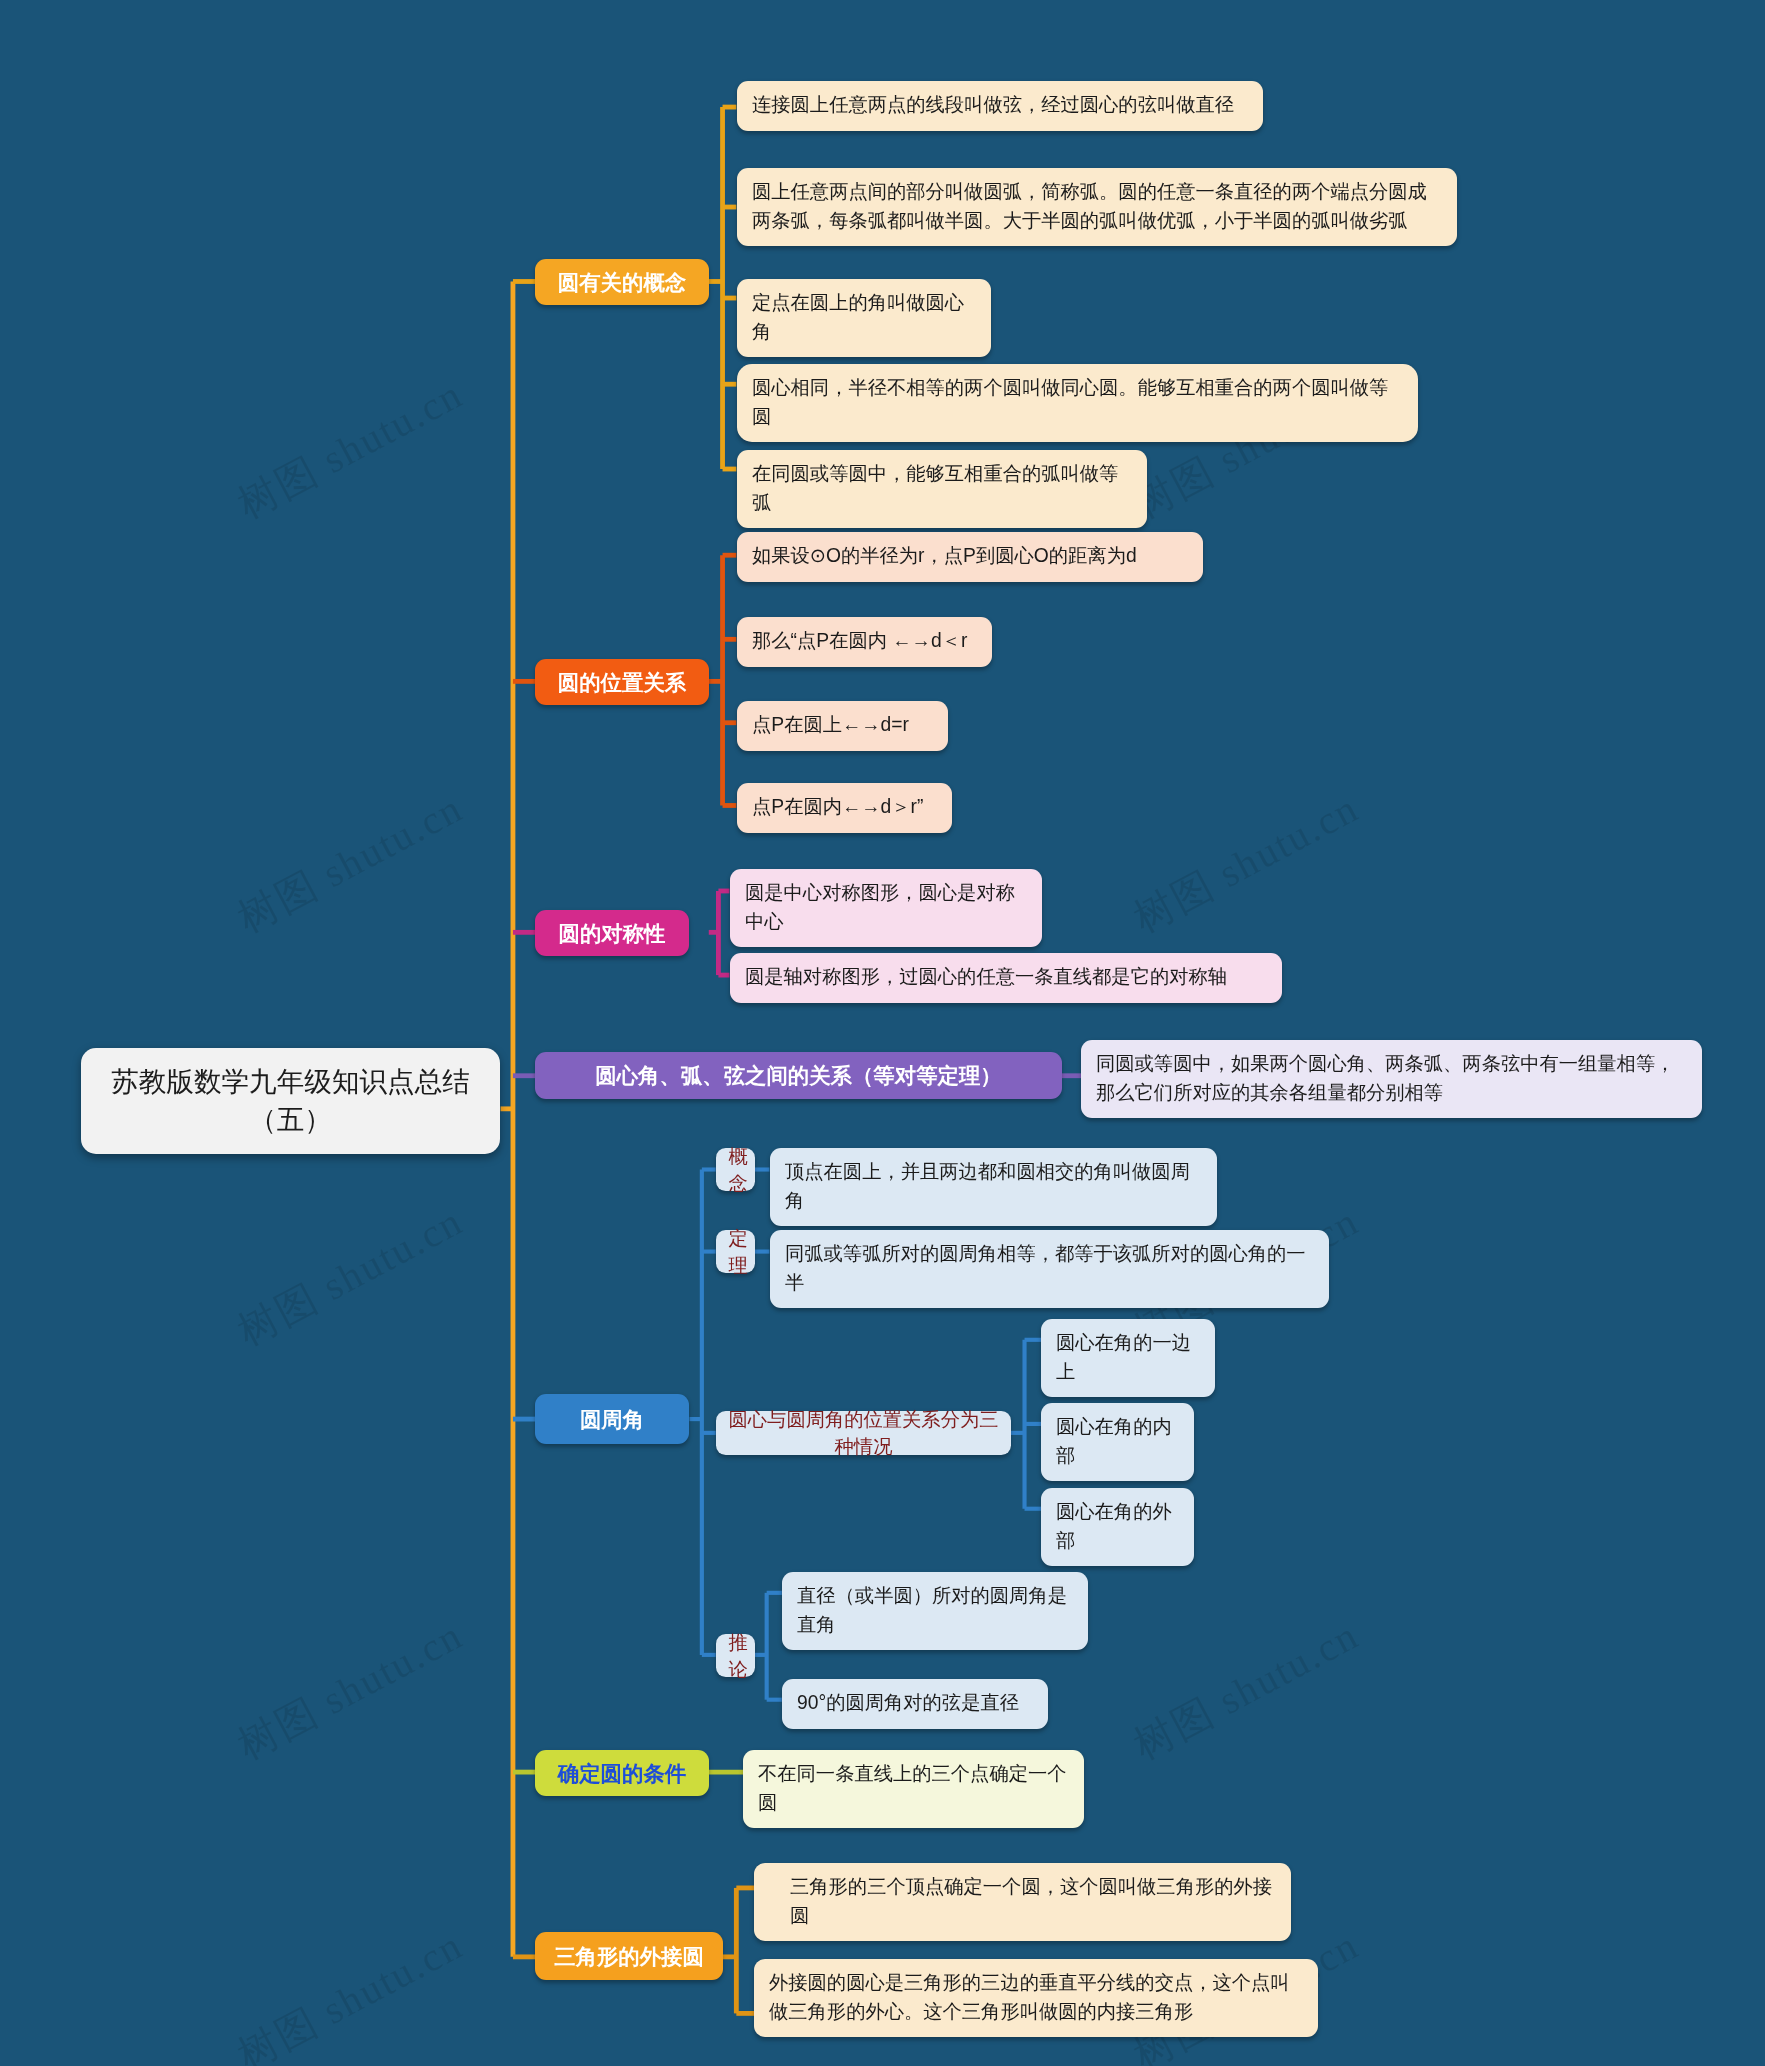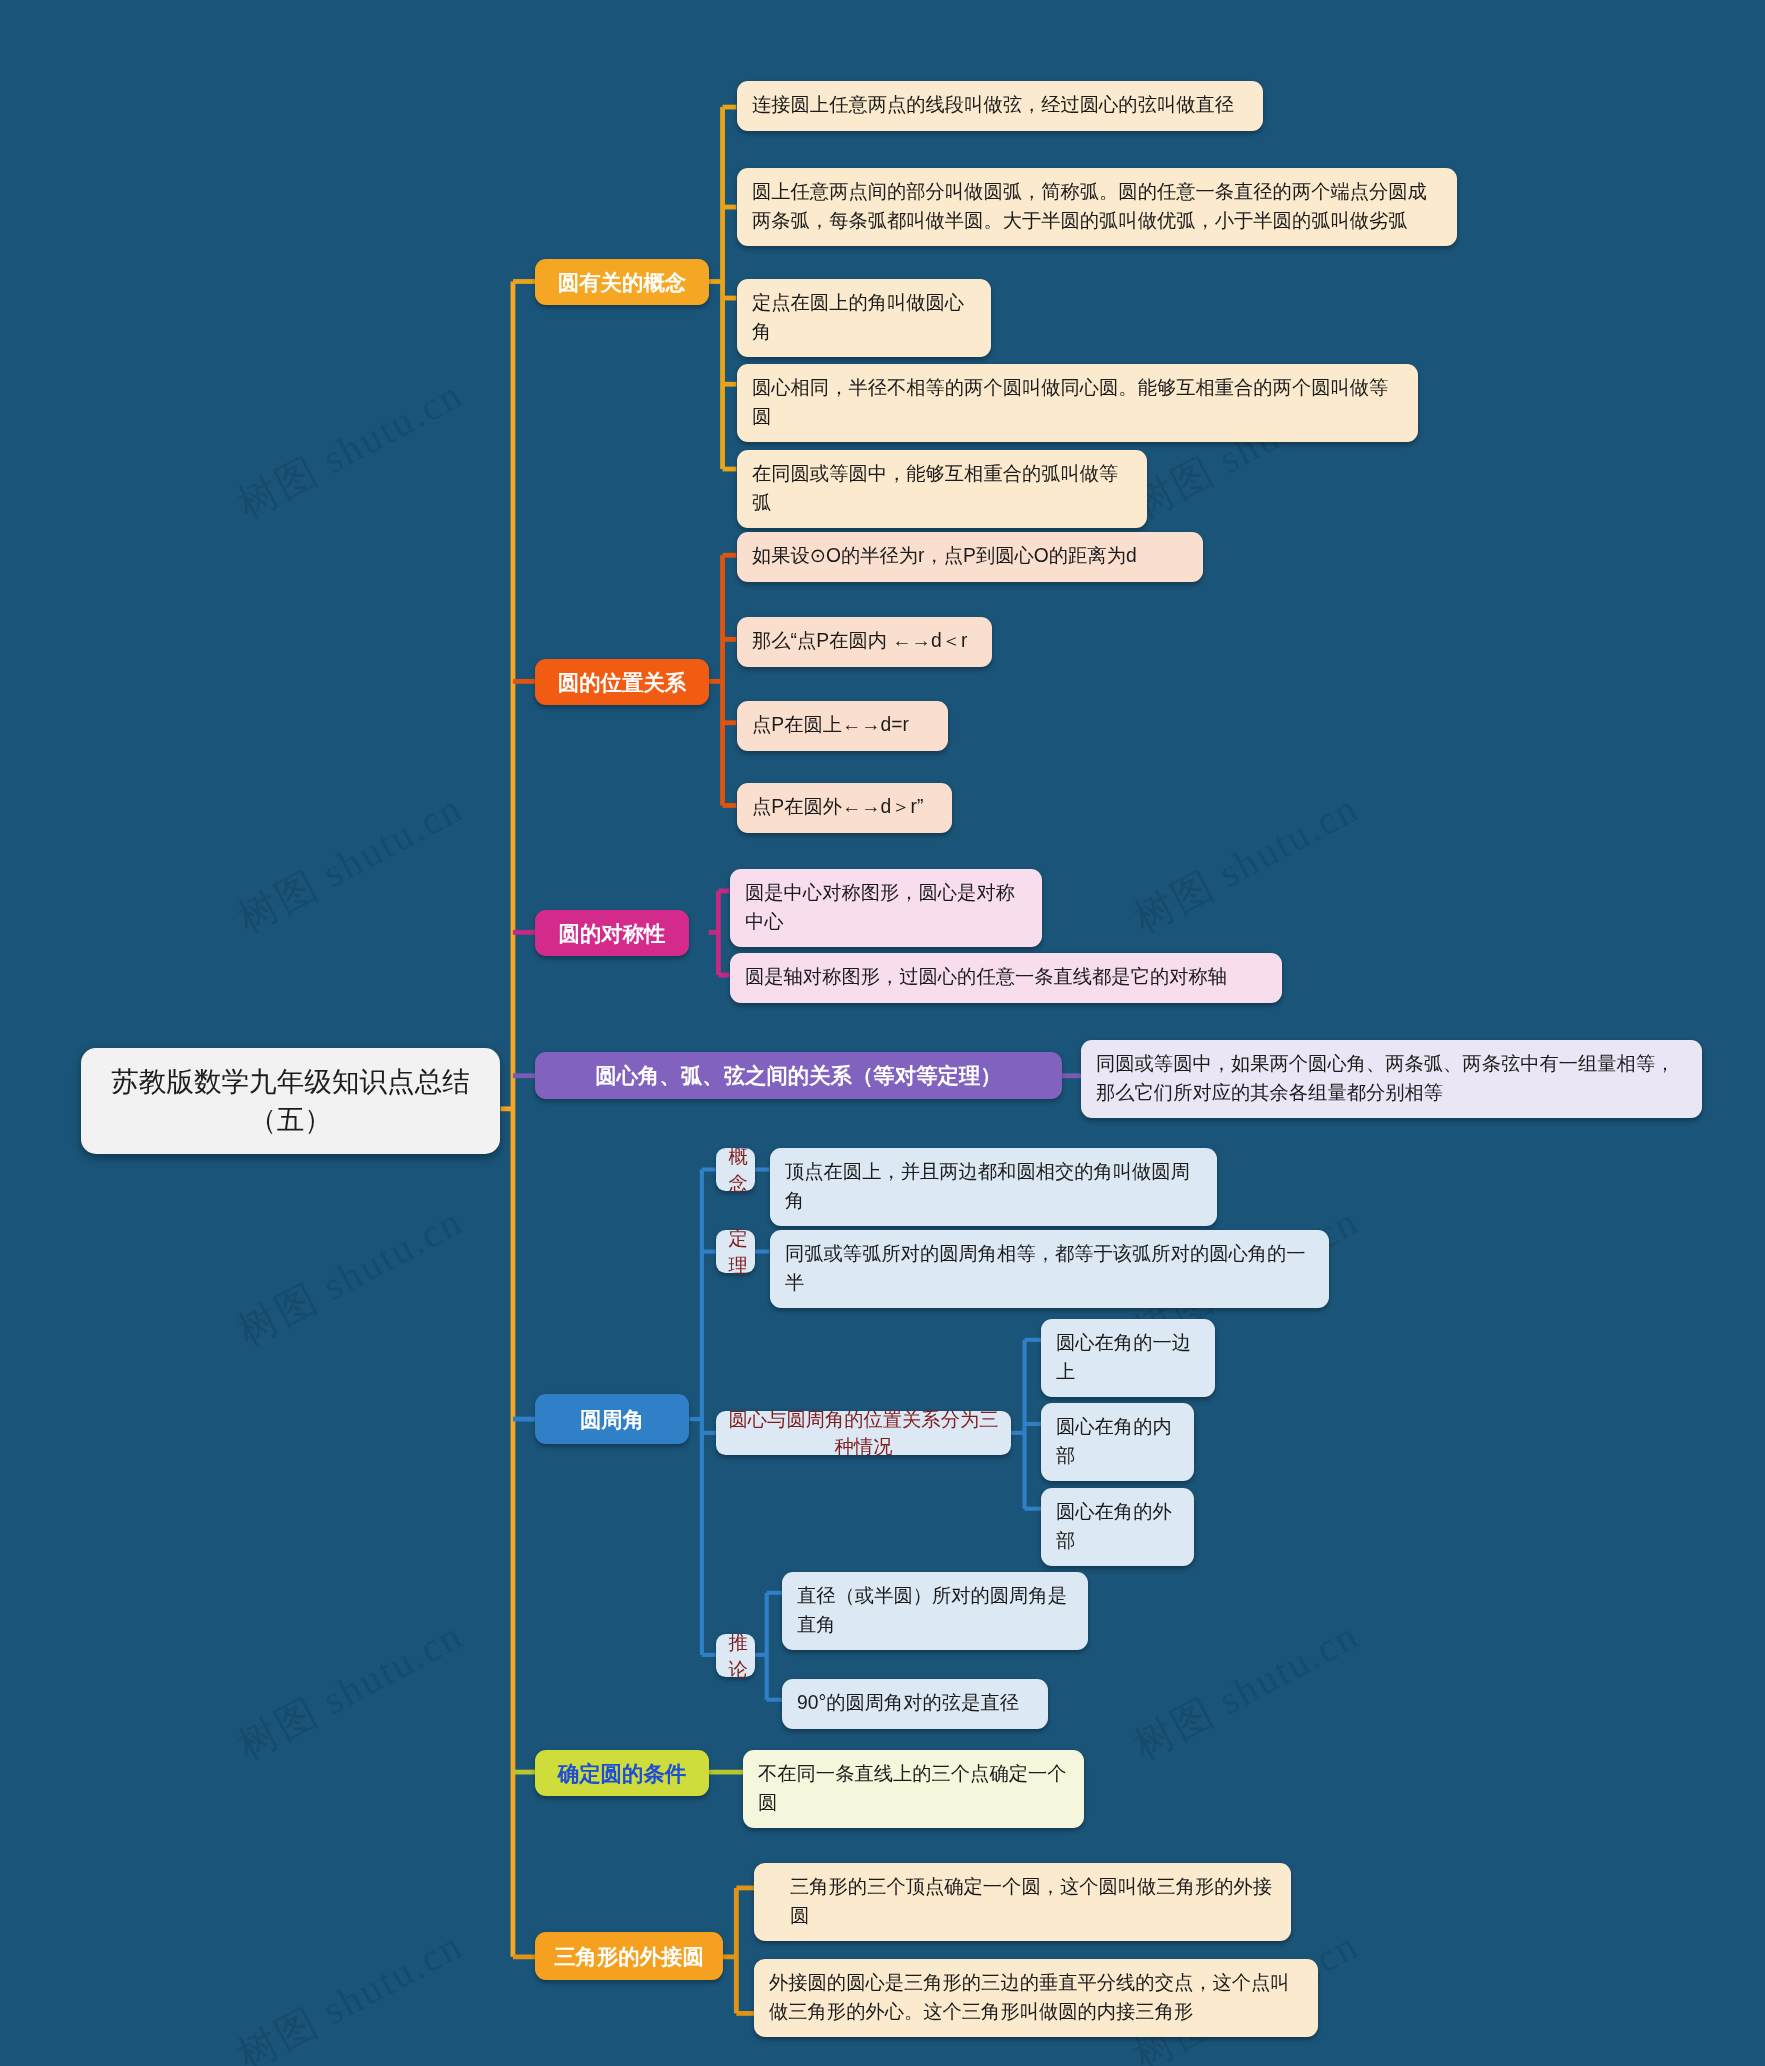--- a/index.html
+++ b/index.html
@@ -163,41 +163,41 @@
   </div>
   <div class="node leaf" style="left:737px;top:81px;width:526px;background:#fbeacd;">
     <span class="txt">连接圆上任意两点的线段叫做弦，经过圆心的弦叫做直径</span>
   </div>
   <div class="node leaf" style="left:737px;top:168px;width:720px;background:#fbeacd;">
     <span class="txt">圆上任意两点间的部分叫做圆弧，简称弧。圆的任意一条直径的两个端点分圆成两条弧，每条弧都叫做半圆。大于半圆的弧叫做优弧，小于半圆的弧叫做劣弧</span>
   </div>
   <div class="node leaf" style="left:737px;top:279px;width:254px;background:#fbeacd;">
     <span class="txt">定点在圆上的角叫做圆心角</span>
   </div>
-  <div class="node leaf" style="left:737px;top:364px;width:681px;background:#fbeacd;">
+  <div class="node leaf" style="left:737px;top:364px;width:681px;background:#fbeacd;border-radius:15px;">
     <span class="txt">圆心相同，半径不相等的两个圆叫做同心圆。能够互相重合的两个圆叫做等圆</span>
   </div>
   <div class="node leaf" style="left:737px;top:450px;width:410px;background:#fbeacd;font-family:Liberation Serif, serif;">
     <span class="txt">在同圆或等圆中，能够互相重合的弧叫做等弧</span>
   </div>
 
   <div class="node branch" style="left:535px;top:659px;width:174px;height:46px;background:#f25c12;">
     <span class="txt">圆的位置关系</span>
   </div>
   <div class="node leaf" style="left:737px;top:532px;width:466px;background:#fbdfce;">
     <span class="txt">如果设⊙O的半径为r，点P到圆心O的距离为d</span>
   </div>
   <div class="node leaf" style="left:737px;top:617px;width:255px;background:#fbdfce;">
     <span class="txt">那么“点P在圆内 ←→d＜r</span>
   </div>
   <div class="node leaf" style="left:737px;top:701px;width:211px;background:#fbdfce;">
     <span class="txt">点P在圆上←→d=r</span>
   </div>
   <div class="node leaf" style="left:737px;top:783px;width:215px;background:#fbdfce;">
-    <span class="txt">点P在圆外←→d＞r”</span>
+    <span class="txt">点P在圆内←→d＞r”</span>
   </div>
 
   <div class="node branch" style="left:535px;top:910px;width:154px;height:46px;background:#d42a8c;">
     <span class="txt">圆的对称性</span>
   </div>
   <div class="node leaf" style="left:730px;top:869px;width:312px;background:#f8dded;">
     <span class="txt">圆是中心对称图形，圆心是对称中心</span>
   </div>
   <div class="node leaf" style="left:730px;top:953px;width:552px;background:#f8dded;">
     <span class="txt">圆是轴对称图形，过圆心的任意一条直线都是它的对称轴</span>

